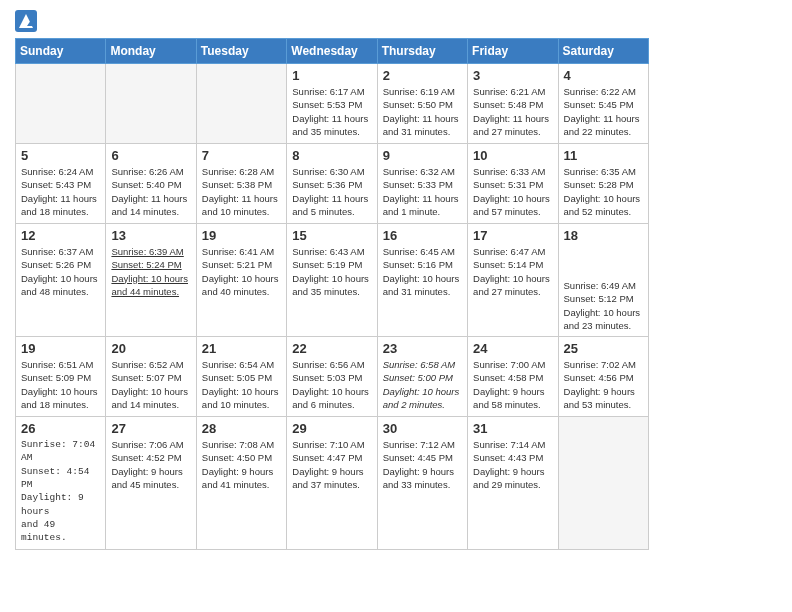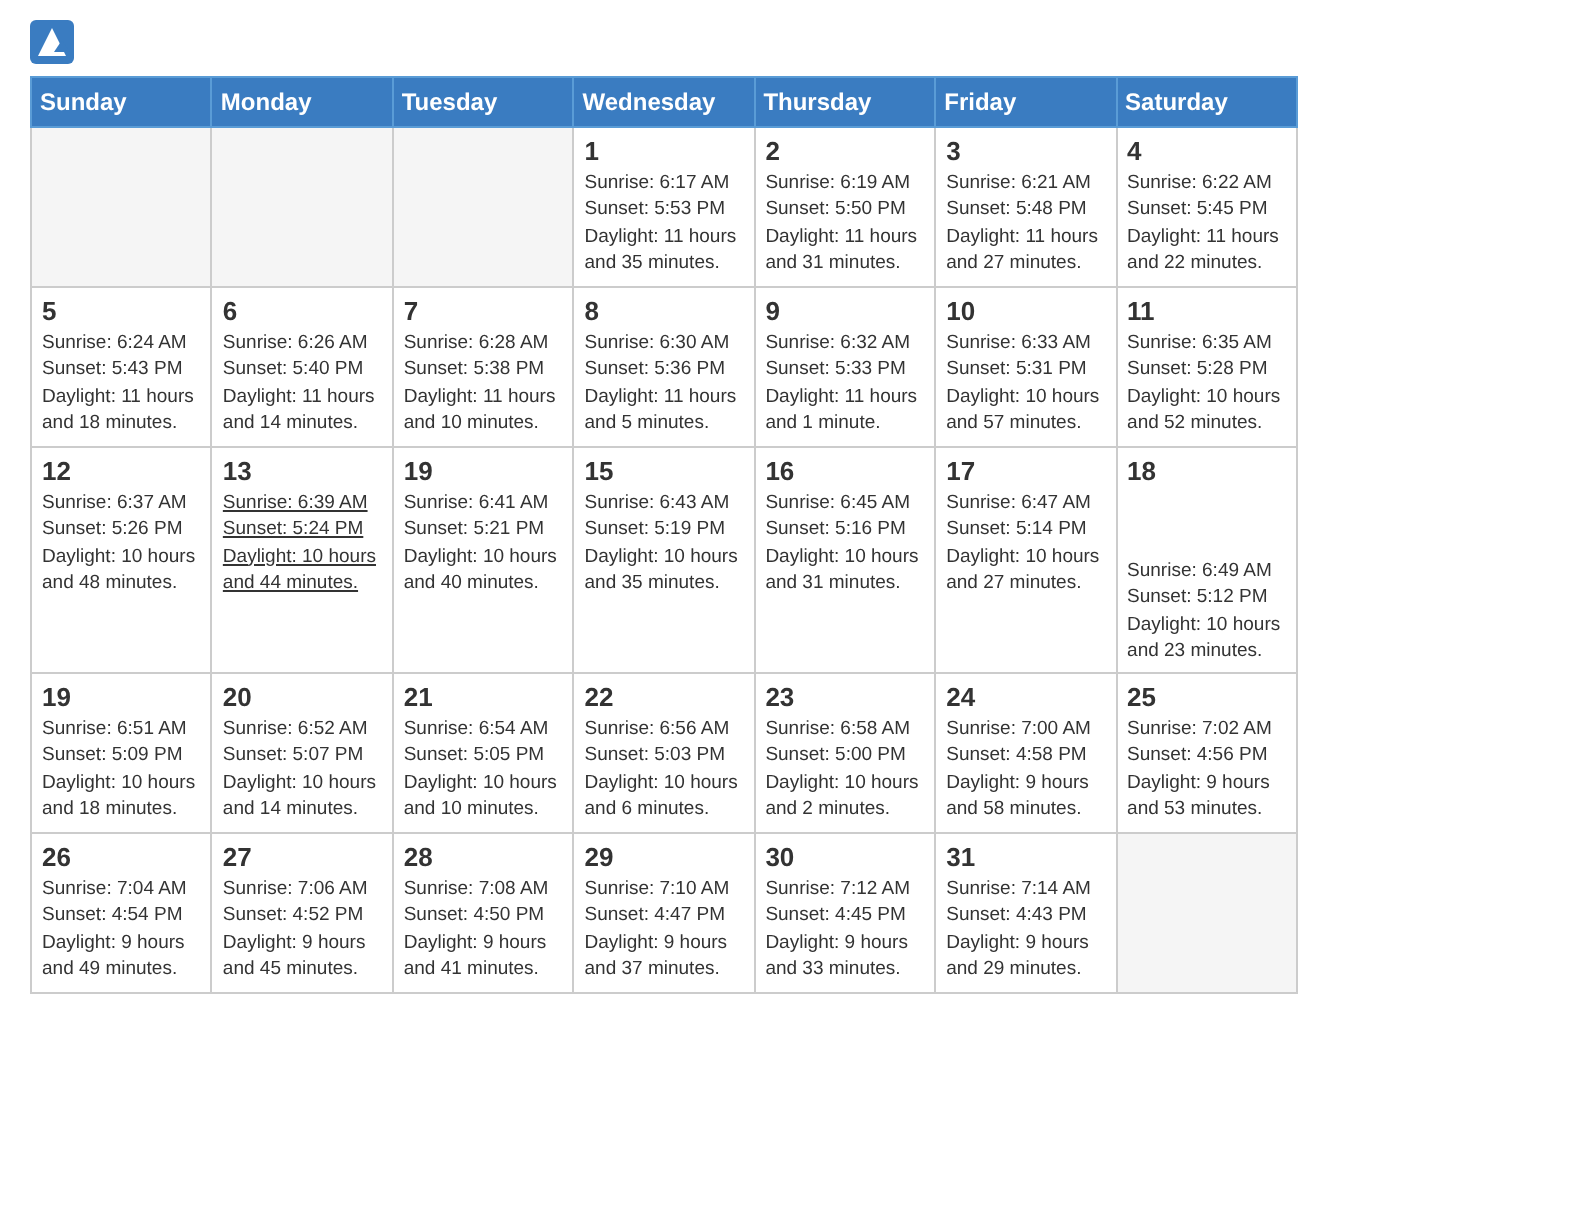--- a/index.html
+++ b/index.html
@@ -272,21 +272,21 @@
           </td>
           <td>
             <span class="day-num">22</span>
             <div class="day-info" style="white-space: pre-line;">Sunrise: 6:56 AM
 Sunset: 5:03 PM
 Daylight: 10 hours
 and 6 minutes.</div>
           </td>
           <td>
             <span class="day-num">23</span>
-            <div class="day-info" style="white-space: pre-line;">Sunrise: 6:58 AM
+            <div class="day-info" style="white-space: pre-line; font-style: italic;">Sunrise: 6:58 AM
 Sunset: 5:00 PM
 Daylight: 10 hours
 and 2 minutes.</div>
           </td>
           <td>
             <span class="day-num">24</span>
             <div class="day-info" style="white-space: pre-line;">Sunrise: 7:00 AM
 Sunset: 4:58 PM
 Daylight: 9 hours
 and 58 minutes.</div>
@@ -295,21 +295,21 @@
             <span class="day-num">25</span>
             <div class="day-info" style="white-space: pre-line;">Sunrise: 7:02 AM
 Sunset: 4:56 PM
 Daylight: 9 hours
 and 53 minutes.</div>
           </td>
         </tr>
         <tr>
           <td>
             <span class="day-num">26</span>
-            <div class="day-info" style="white-space: pre-line;">Sunrise: 7:04 AM
+            <div class="day-info" style="white-space: pre-line; font-family: Liberation Mono, monospace;">Sunrise: 7:04 AM
 Sunset: 4:54 PM
 Daylight: 9 hours
 and 49 minutes.</div>
           </td>
           <td>
             <span class="day-num">27</span>
             <div class="day-info" style="white-space: pre-line;">Sunrise: 7:06 AM
 Sunset: 4:52 PM
 Daylight: 9 hours
 and 45 minutes.</div>

